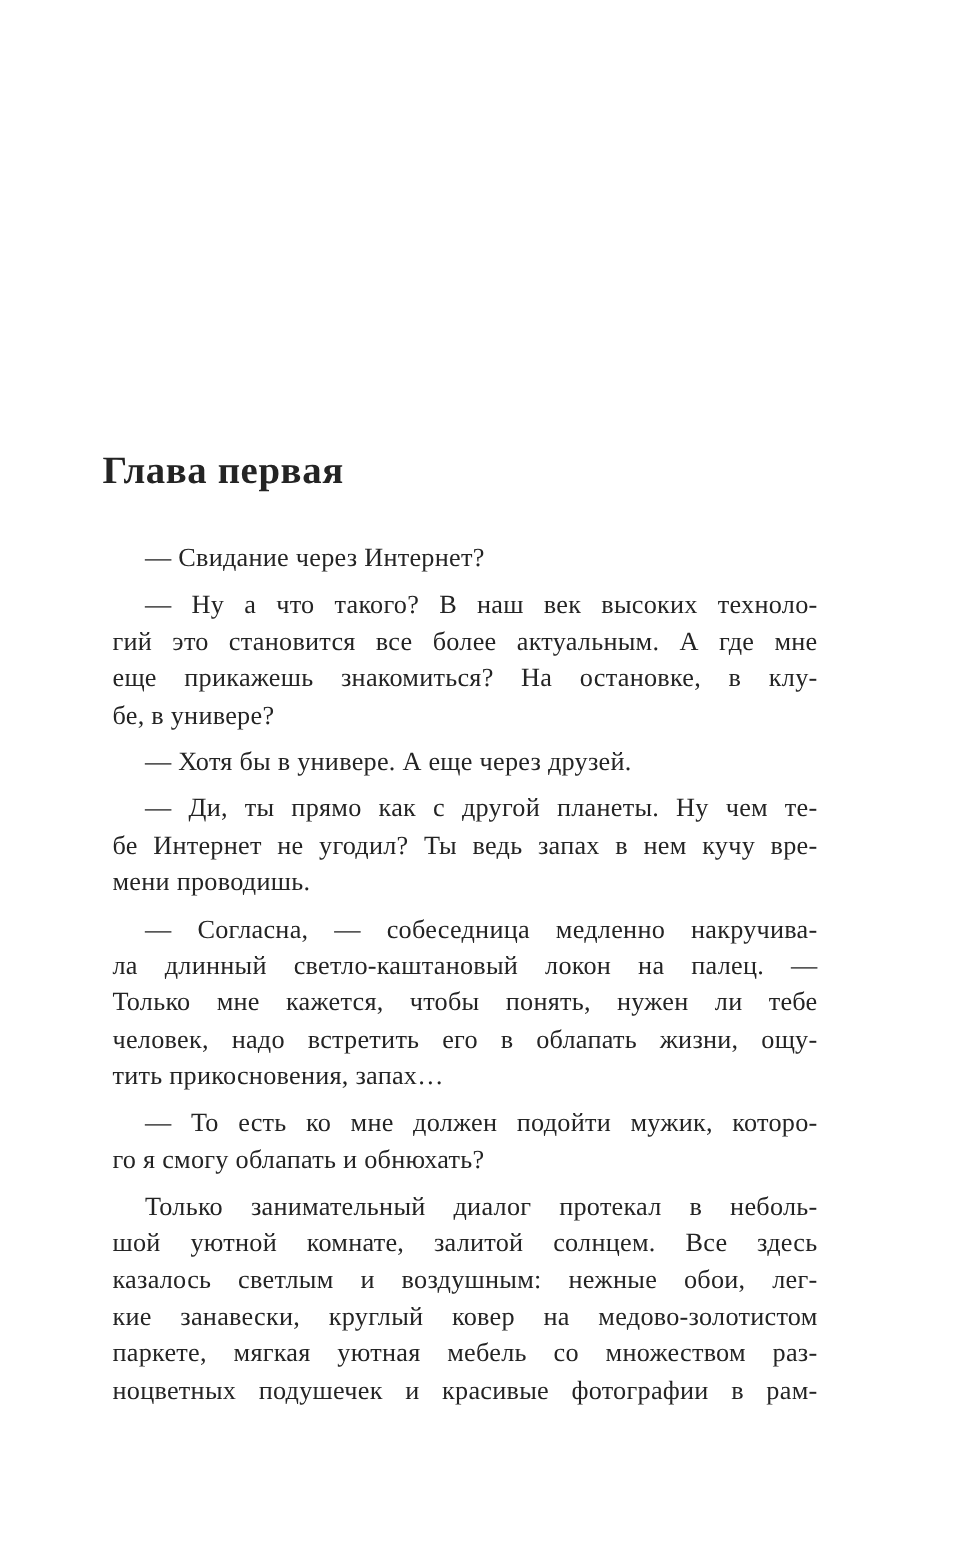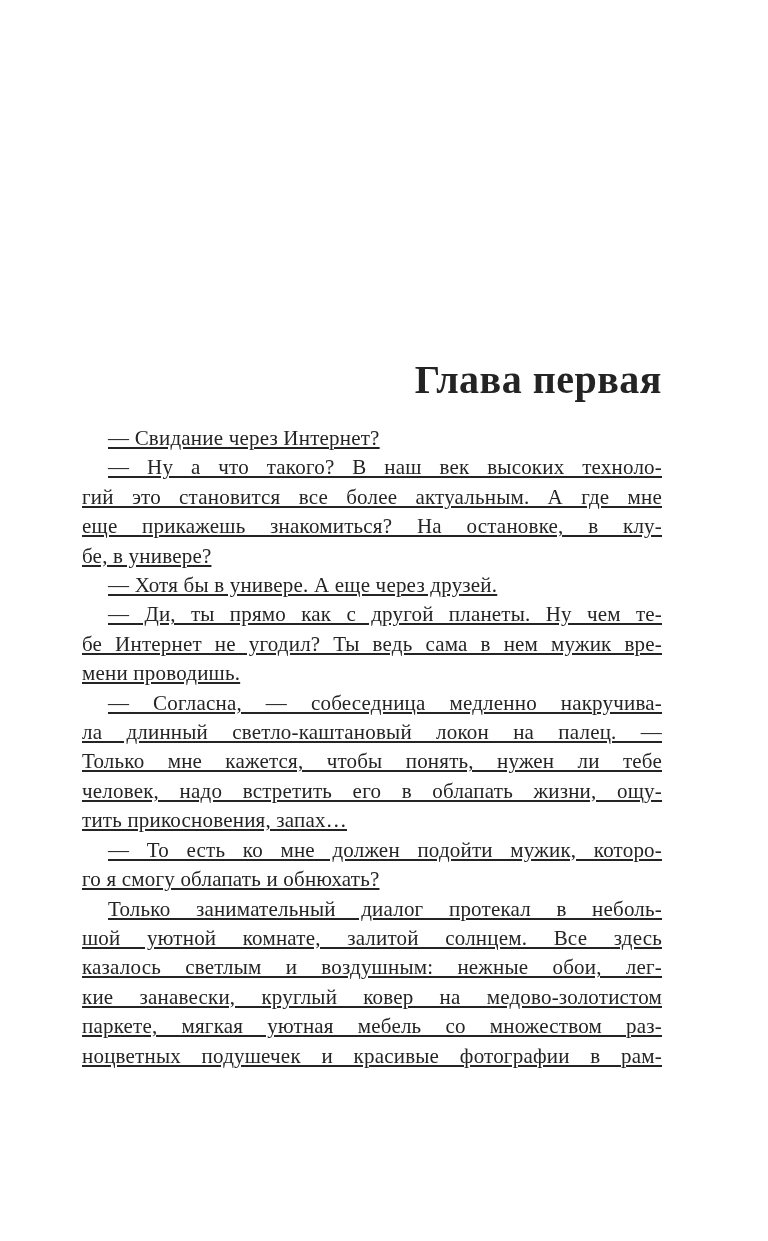--- a/index.html
+++ b/index.html
@@ -14,39 +14,38 @@
     background: #ffffff;
     overflow: hidden;
     font-family: "Liberation Serif", serif;
     color: #242424;
   }
   .chapter-heading {
     position: absolute;
     top: 360px;
     left: 82px;
     width: 580px;
-    text-align: right;
-    font-size: 40px;
+    text-align: left;
+    font-size: 31px;
     line-height: 1;
     font-weight: 700;
     letter-spacing: 0.5px;
   }
   .page-text {
     position: absolute;
     top: 424px;
     left: 82px;
     width: 580px;
     font-size: 21px;
     line-height: 29.4px;
     letter-spacing: 0.2px;
   }
   .para {
-    margin: 0;
+    margin: 8px;
     padding: 0;
-    text-decoration: underline;
   }
   .line {
     text-align: justify;
     text-align-last: justify;
   }
   .line.indent {
     text-indent: 26px;
   }
   .line.no-stretch {
     text-align-last: left;
@@ -65,21 +64,21 @@
         <div class="line indent">— Ну а что такого? В наш век высоких техноло-</div>
         <div class="line">гий это становится все более актуальным. А где мне</div>
         <div class="line">еще прикажешь знакомиться? На остановке, в клу-</div>
         <div class="line no-stretch">бе, в универе?</div>
       </div>
       <div class="para">
         <div class="line indent no-stretch">— Хотя бы в универе. А еще через друзей.</div>
       </div>
       <div class="para">
         <div class="line indent">— Ди, ты прямо как с другой планеты. Ну чем те-</div>
-        <div class="line">бе Интернет не угодил? Ты ведь сама в нем мужик вре-</div>
+        <div class="line">бе Интернет не угодил? Ты ведь запах в нем кучу вре-</div>
         <div class="line no-stretch">мени проводишь.</div>
       </div>
       <div class="para">
         <div class="line indent">— Согласна, — собеседница медленно накручива-</div>
         <div class="line">ла длинный светло-каштановый локон на палец. —</div>
         <div class="line">Только мне кажется, чтобы понять, нужен ли тебе</div>
         <div class="line">человек, надо встретить его в облапать жизни, ощу-</div>
         <div class="line no-stretch">тить прикосновения, запах…</div>
       </div>
       <div class="para">

